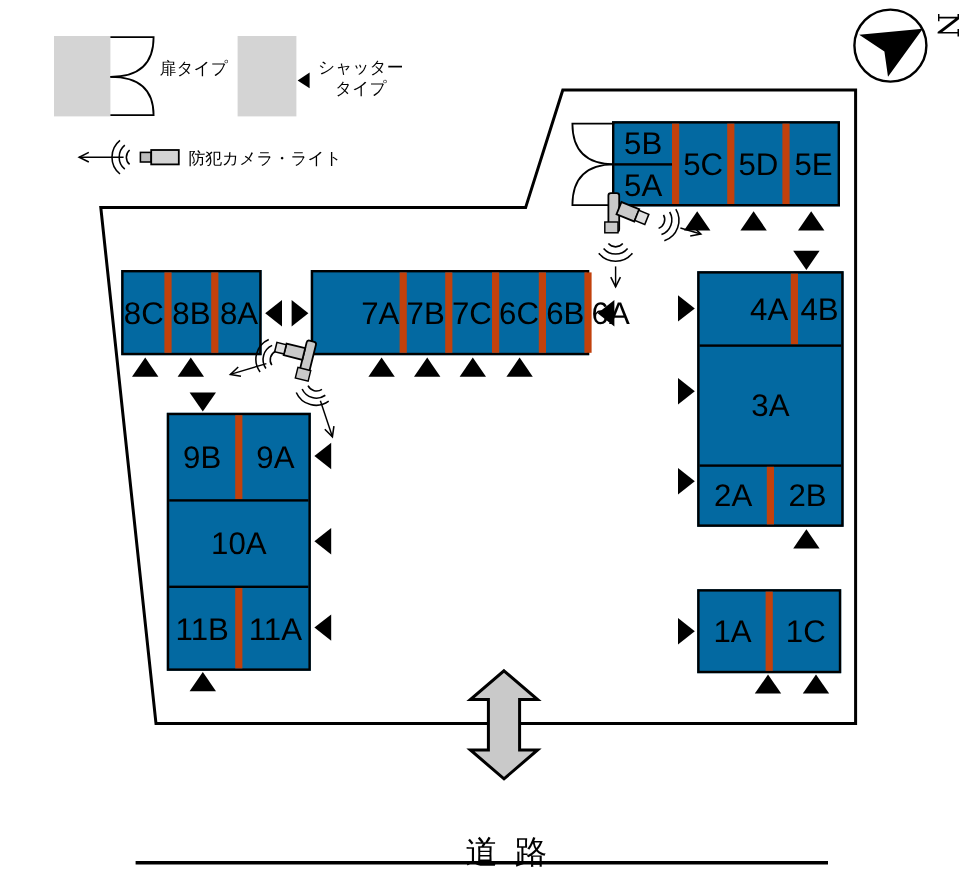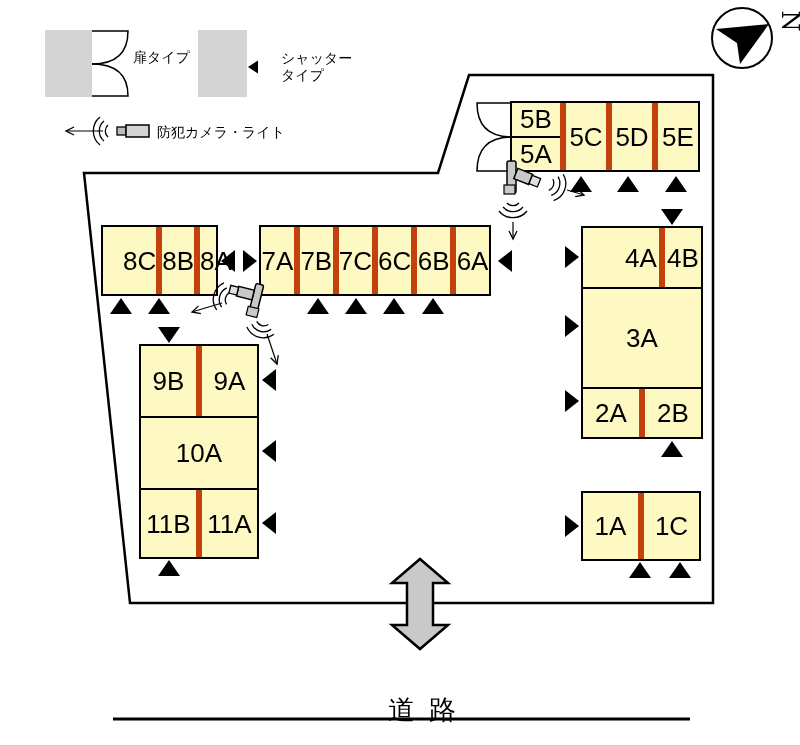--- a/index.html
+++ b/index.html
@@ -1,65 +1,65 @@
 <!DOCTYPE html>
 <html><head>
 <meta charset="utf-8">
 <style>
   html,body{margin:0;padding:0;background:#fff;}
   #canvas{
     position:relative;width:800px;height:745px;background:#fff;overflow:hidden;
     font-family:"Liberation Sans","DejaVu Sans",sans-serif;color:#000;
   }
-  .block{position:absolute;border:2px solid #000;box-sizing:border-box;display:flex;background:#fef9c3;}
+  .block{position:absolute;border:2px solid #000;box-sizing:border-box;display:flex;background:#0369a1;}
   .col{display:flex;flex-direction:column;}
   .row{display:flex;box-sizing:border-box;}
   .cell{flex:1;display:flex;align-items:center;justify-content:center;
         font-size:26px;line-height:1;box-sizing:border-box;}
   .bl{border-left:6px solid #c2410c;}
   .bt{border-top:2px solid #000;}
   .bb{border-bottom:2px solid #000;}
   .legend-box{position:absolute;background:#d4d4d4;}
-  .legend-label{position:absolute;font-size:14px;line-height:17px;}
+  .legend-label{position:absolute;font-size:14px;line-height:17px;text-align:center;}
   #road-label{position:absolute;left:388px;top:692px;font-size:27px;letter-spacing:14px;white-space:nowrap;}
   #overlay{position:absolute;left:0;top:0;z-index:5;pointer-events:none;}
 </style>
 </head>
 <body>
 
 <div id="canvas">
 
   <div class="legend-box" style="left:45px;top:30px;width:47px;height:67px;"></div>
   <div class="legend-label" style="left:133px;top:49px;">扉タイプ</div>
 
   <div class="legend-box" style="left:198px;top:30px;width:49px;height:67px;"></div>
-  <div class="legend-label" style="left:281px;top:50px;">
+  <div class="legend-label" style="left:265px;top:50px;font-family:Liberation Mono, monospace;">
     <div>シャッター</div>
     <div>タイプ</div>
   </div>
 
   <div class="legend-label" style="left:157px;top:124px;">防犯カメラ・ライト</div>
 
   <div class="block" style="left:510px;top:101px;width:190px;height:71px;">
     <div class="col" style="width:48px;">
       <div class="cell bb">5B</div>
       <div class="cell">5A</div>
     </div>
     <div class="cell bl">5C</div>
     <div class="cell bl">5D</div>
     <div class="cell bl">5E</div>
   </div>
 
-  <div class="block" style="left:101px;top:225px;width:117px;height:71px;padding-left:20px;">
+  <div class="block" style="left:101px;top:225px;width:117px;height:71px;">
     <div class="cell">8C</div>
     <div class="cell bl">8B</div>
     <div class="cell bl">8A</div>
   </div>
 
-  <div class="block" style="left:259px;top:225px;width:232px;height:71px;">
+  <div class="block" style="left:259px;top:225px;width:232px;height:71px;padding-left:40px;">
     <div class="cell">7A</div>
     <div class="cell bl">7B</div>
     <div class="cell bl">7C</div>
     <div class="cell bl">6C</div>
     <div class="cell bl">6B</div>
     <div class="cell bl">6A</div>
   </div>
 
   <div class="block col" style="left:581px;top:226px;width:122px;height:213px;">
     <div class="row" style="height:59px;padding-left:40px;">

